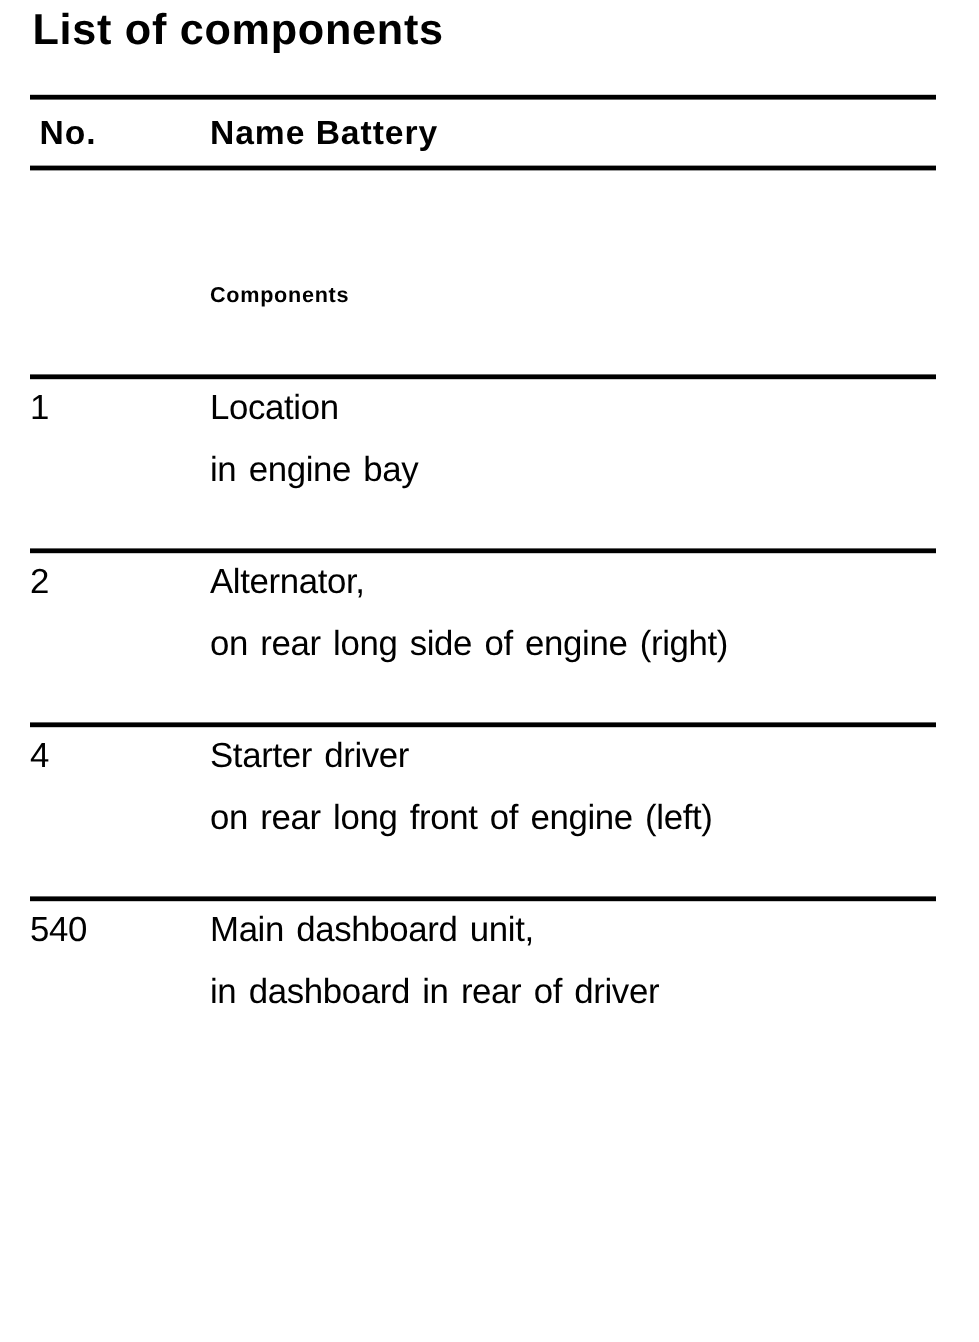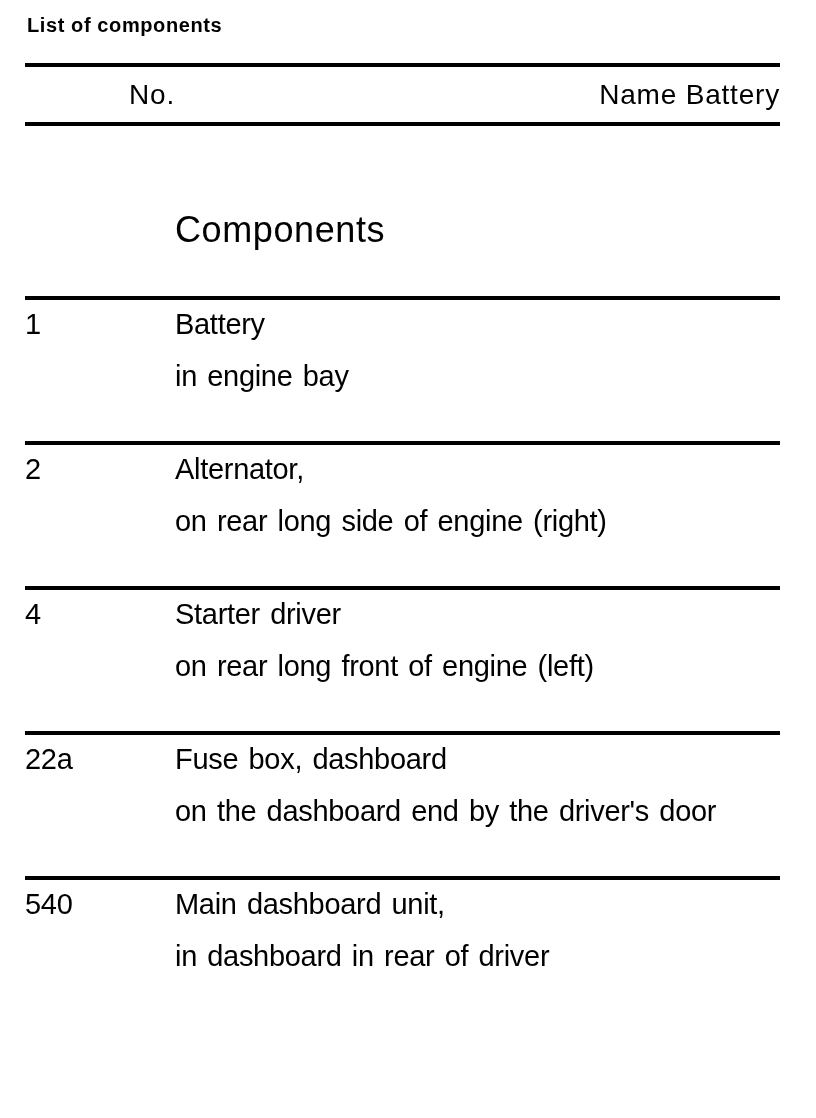--- a/index.html
+++ b/index.html
@@ -14,52 +14,52 @@
     width: 816px;
     height: 1118px;
     overflow: hidden;
   }
   .page {
     width: 816px;
     height: 1118px;
     padding: 8px 0 0 25px;
   }
   .doc-title {
-    margin: 0 0 21px 2px;
-    font-size: 20px;
+    margin: 0 0 37px 2px;
+    font-size: 36px;
     line-height: 34px;
     font-weight: bold;
     letter-spacing: 0.6px;
   }
   table.components-table {
     border-collapse: collapse;
     table-layout: fixed;
     width: 755px;
   }
   col.c-no   { width: 150px; }
   col.c-name { width: 605px; }
   thead tr {
     border-top: 4px solid #000;
     border-bottom: 4px solid #000;
   }
   th {
-    text-align: right;
+    text-align: left;
     font-size: 28px;
     line-height: 30px;
-    font-weight: normal;
+    font-weight: bold;
     letter-spacing: 0.8px;
     padding: 13px 0 12px 0;
     vertical-align: top;
   }
   th.col-no { padding-left: 8px; }
   tr.section-row td {
     padding: 87px 0 49px 0;
-    font-size: 36px;
+    font-size: 18px;
     line-height: 34px;
-    font-weight: normal;
+    font-weight: bold;
     letter-spacing: 0.6px;
     vertical-align: top;
   }
   tr.data-row {
     border-top: 4px solid #000;
   }
   tr.data-row td {
     vertical-align: top;
     padding: 8px 0 49px 0;
     font-size: 29px;
@@ -90,48 +90,41 @@
     </thead>
     <tbody>
       <tr class="section-row">
         <td class="col-no"></td>
         <td class="col-name">Components</td>
       </tr>
 
       <tr class="data-row">
         <td class="col-no">1</td>
         <td class="col-name">
-          <div class="name">Battery</div>
+          <div class="name">Location</div>
           <div class="loc">in engine bay</div>
         </td>
       </tr>
 
       <tr class="data-row">
         <td class="col-no">2</td>
         <td class="col-name">
           <div class="name">Alternator,</div>
           <div class="loc">on rear long side of engine (right)</div>
         </td>
       </tr>
 
       <tr class="data-row">
         <td class="col-no">4</td>
         <td class="col-name">
           <div class="name">Starter driver</div>
           <div class="loc">on rear long front of engine (left)</div>
         </td>
       </tr>
 
-      <tr class="data-row">
-        <td class="col-no">22a</td>
-        <td class="col-name">
-          <div class="name">Fuse box, dashboard</div>
-          <div class="loc">on the dashboard end by the driver's door</div>
-        </td>
-      </tr>
 
       <tr class="data-row">
         <td class="col-no">540</td>
         <td class="col-name">
           <div class="name">Main dashboard unit,</div>
           <div class="loc">in dashboard in rear of driver</div>
         </td>
       </tr>
     </tbody>
   </table>

